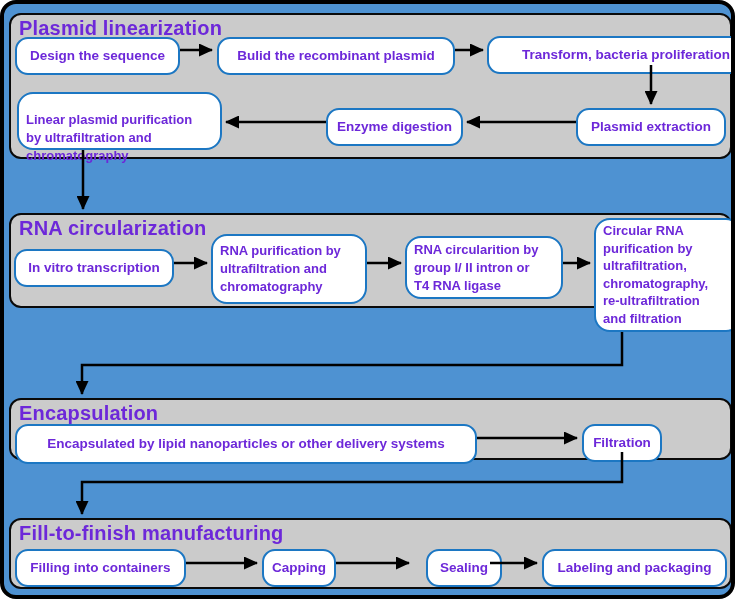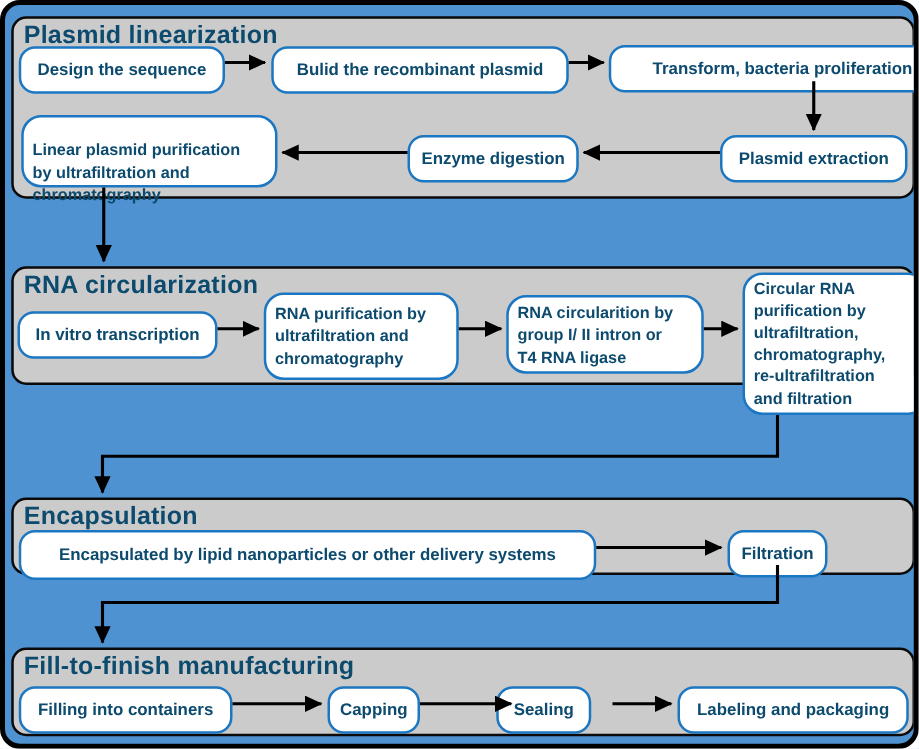--- a/index.html
+++ b/index.html
@@ -5,21 +5,21 @@
   html,body{margin:0;padding:0;background:#fff;}
   #canvas{
     position:relative;
     width:735px;height:599px;
     box-sizing:border-box;
     background:#4E92D2;
     border:4px solid #000;
     border-radius:16px;
     font-family:"Liberation Sans","DejaVu Sans",sans-serif;
     font-weight:bold;
-    color:#0c4a6e;
+    color:#6d28d9;
     overflow:hidden;
   }
   .panel{
     position:absolute;
     box-sizing:border-box;
     background:#CBCBCB;
     border:2.5px solid #0A0A0A;
     border-radius:12px;
   }
   .panel-title{
@@ -105,21 +105,21 @@
 and filtration</div>
 
   <div class="node center" style="left:11px;top:420px;width:462px;height:40px;">Encapsulated by lipid nanoparticles or other delivery systems</div>
 
   <div class="node center" style="left:578px;top:420px;width:80px;height:28px;">Filtration</div>
 
   <div class="node center" style="left:11px;top:545px;width:171px;height:15px;">Filling into containers</div>
 
   <div class="node center" style="left:258px;top:545px;width:74px;height:28px;">Capping</div>
 
-  <div class="node center" style="left:393px;top:545px;width:76px;height:16px;">Sealing</div>
+  <div class="node center" style="left:422px;top:545px;width:76px;height:16px;">Sealing</div>
 
   <div class="node center" style="left:538px;top:545px;width:185px;height:28px;">Labeling and packaging</div>
 
   <svg id="wires" width="735" height="599">
     <defs>
       <marker id="ah" markerUnits="userSpaceOnUse" markerWidth="15" markerHeight="13" refX="13" refY="6.5" orient="auto">
         <path d="M0,0 L14,6.5 L0,13 z" fill="#000"></path>
       </marker>
     </defs>
     <line x1="176" y1="46" x2="208" y2="46" marker-end="url(#ah)"></line>

